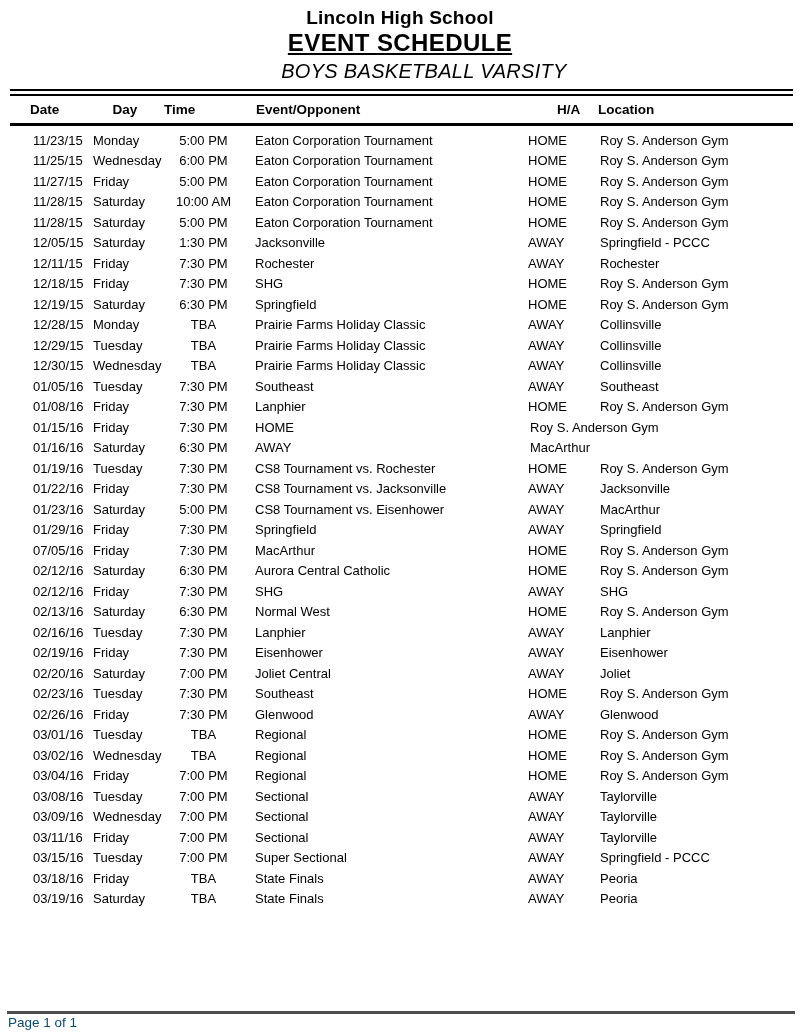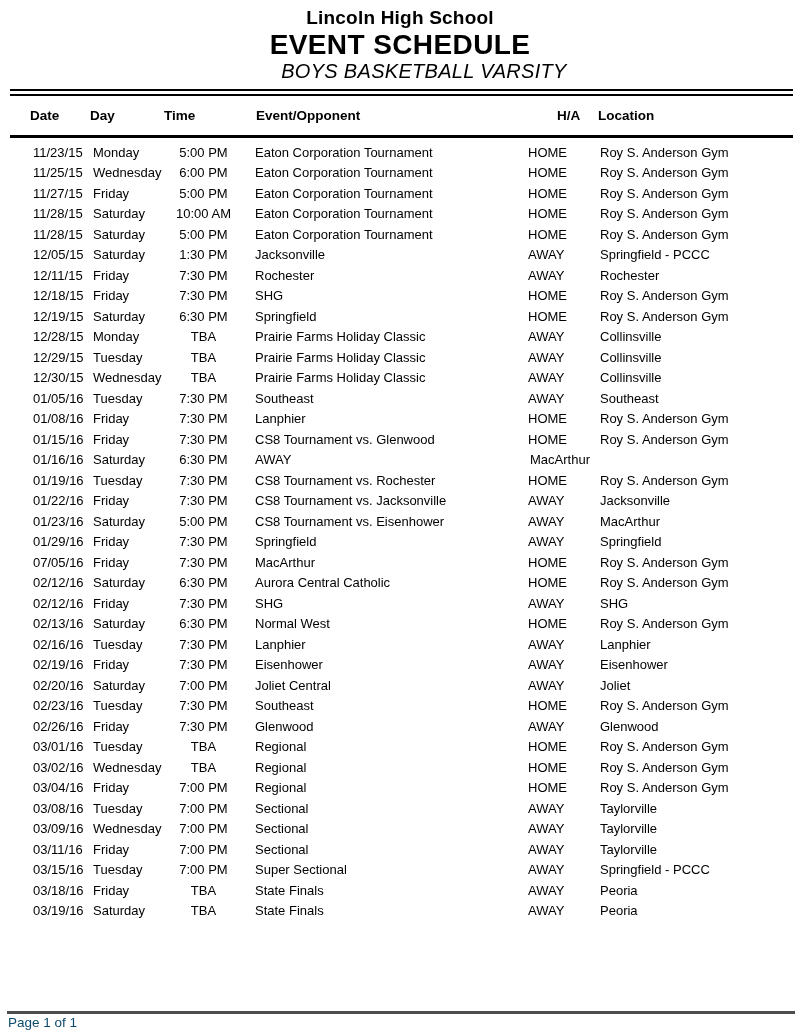--- a/index.html
+++ b/index.html
@@ -9,47 +9,47 @@
     position: relative;
     font-family: "Liberation Sans", sans-serif;
     color: #000000;
     overflow: hidden;
   }
   .page { position: absolute; inset: 0; background: #ffffff; border-radius: 9px; }
 
   
   .title-line { position: absolute; left: 0; width: 100%; text-align: center; white-space: nowrap; }
   .t1 { top: 7px;  font-size: 19px;   font-weight: bold; letter-spacing: 0.2px; }
-  .t2 { top: 29px; font-size: 28px; font-weight: bold; letter-spacing: 0.4px; }
+  .t2 { top: 29px; font-size: 24px; font-weight: bold; letter-spacing: 0.4px; text-decoration: underline; }
   .t3 { top: 60px; font-size: 20px;   font-style: italic; letter-spacing: 0.3px; margin-left: 24px; }
 
   
   .schedule { position: absolute; top: 89px; left: 10px; width: 783px; }
   .head-row {
     display: grid;
     grid-template-columns: 80px 70px 87px 273px 70px 1fr;
     align-items: center;
-    height: 49px;
+    height: 37px;
     border-top: 7px double #000000;
     border-bottom: 3px solid #000000;
     font-weight: bold;
     font-size: 13.5px;
   }
   .tbody { padding-top: 4px; }
   .row {
     display: grid;
     grid-template-columns: 80px 70px 87px 273px 70px 1fr;
     align-items: center;
     height: 20.5px;
     font-size: 13px;
   }
   .cell { white-space: nowrap; overflow: visible; }
   .h-date { padding-left: 20px; }
   .c-date { padding-left: 23px; }
-  .h-day  { }
+  .h-day  { text-align: center; }
   .c-day  { padding-left: 3px; }
   .h-time { padding-left: 4px; }
   .c-time { text-align: center; }
   .h-event{ padding-left: 9px; }
   .c-event{ padding-left: 8px; }
   .h-ha   { padding-left: 8px; margin-left: 29px; }
   .c-ha   { padding-left: 8px; }
   .h-loc  { padding-left: 8px; }
   .c-loc  { padding-left: 10px; }
 
@@ -207,21 +207,20 @@
           <div class="cell c-time">7:30 PM</div>
           <div class="cell c-event">Lanphier</div>
           <div class="cell c-ha">HOME</div>
           <div class="cell c-loc">Roy S. Anderson Gym</div>
         </div>
 
         <div class="row">
           <div class="cell c-date">01/15/16</div>
           <div class="cell c-day">Friday</div>
           <div class="cell c-time">7:30 PM</div>
-          <div class="cell c-event">CS8 Tournament vs. Glenwood</div>
           <div class="cell c-ha">HOME</div>
           <div class="cell c-loc">Roy S. Anderson Gym</div>
         </div>
 
         <div class="row">
           <div class="cell c-date">01/16/16</div>
           <div class="cell c-day">Saturday</div>
           <div class="cell c-time">6:30 PM</div>
           <div class="cell c-ha">AWAY</div>
           <div class="cell c-loc">MacArthur</div>

